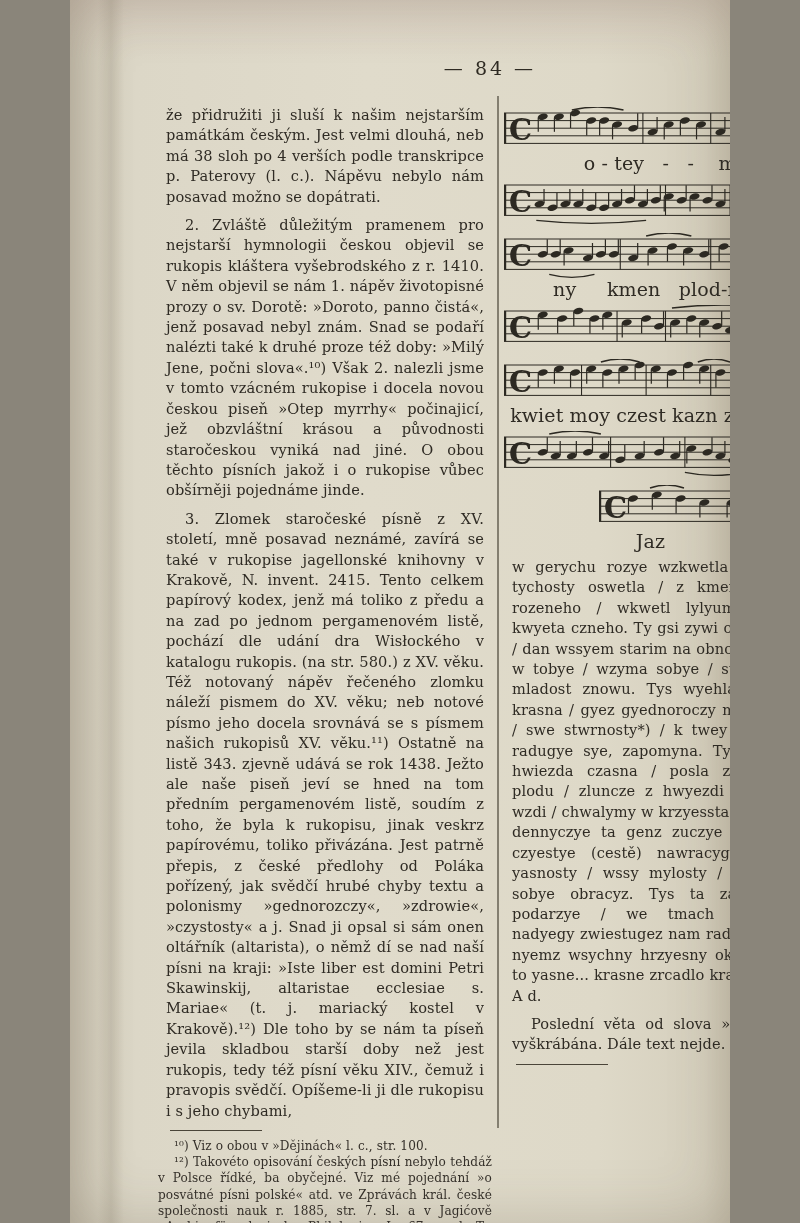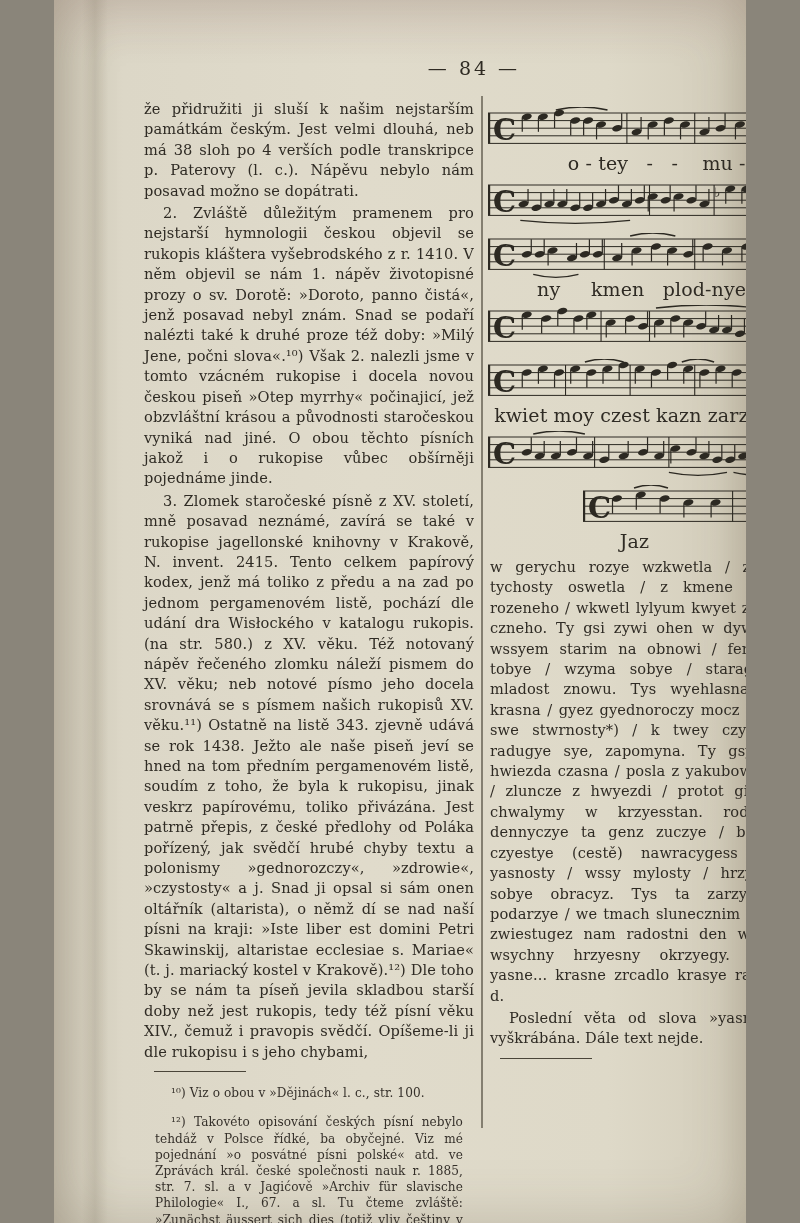--- a/index.html
+++ b/index.html
@@ -5,35 +5,34 @@
   html,body{margin:0;padding:0;background:#8a857a;}
   .page{
     position:relative;width:660px;height:1223px;margin:0 auto;overflow:hidden;
     background:
       linear-gradient(180deg, rgba(205,185,175,.35) 0%, rgba(205,185,175,0) 60px),
       linear-gradient(90deg, #c6bfae 0%, #d3cdbc 4%, #dcd7c7 10%, #e0dbcb 45%, #ded9c8 80%, #d5cfbd 96%, #ccc5b2 100%),
       #dcd7c7;
     box-shadow:inset 0 0 60px rgba(90,80,60,.25);
     font-family:"DejaVu Serif","Liberation Serif",serif;
     color:#2f2b24;
-    padding-left:32px;
   }
   .fold-shadow{position:absolute;left:28px;top:0;width:26px;height:1223px;
     background:linear-gradient(90deg, rgba(120,110,90,0) 0%, rgba(120,110,90,.18) 50%, rgba(120,110,90,0) 100%);}
   .pagenum{position:absolute;top:57px;left:40px;width:760px;text-align:center;
     font-size:19px;letter-spacing:3px;color:#2e2a22;}
   .divider{position:absolute;left:427px;top:96px;width:1.6px;height:1032px;background:#47423699;}
   .col{position:absolute;top:97px;text-align:justify;font-size:14.6px;line-height:20.4px;letter-spacing:.1px;}
   .col-left{left:88px;width:334px;}
   .col-right{left:434px;width:323px;}
-  .col p{margin:2px;}
+  .col p{margin:8px;}
   p.indent{text-indent:19px;}
   .fn-rule{width:92px;border:none;border-top:1.5px solid #4a4539;margin:9px 0 7px 12px;}
   .footnotes{font-size:12.1px;line-height:16.2px;color:#35302a;}
-  .footnotes p{text-indent:16px;margin:13px;}
+  .footnotes p{text-indent:16px;margin:0;}
   .staves{margin:10px 0 6px 0;}
   .staff-block{margin-bottom:8px;}
   .staff-block svg{display:block;}
   .staff-short{margin-left:95px;}
   .lyric{white-space:pre;font-size:19px;line-height:16px;margin:2px 0 0 0;color:#2f2b24;}
   .closing{margin-top:6px;}
 </style>
 </head>
 <body>
 

